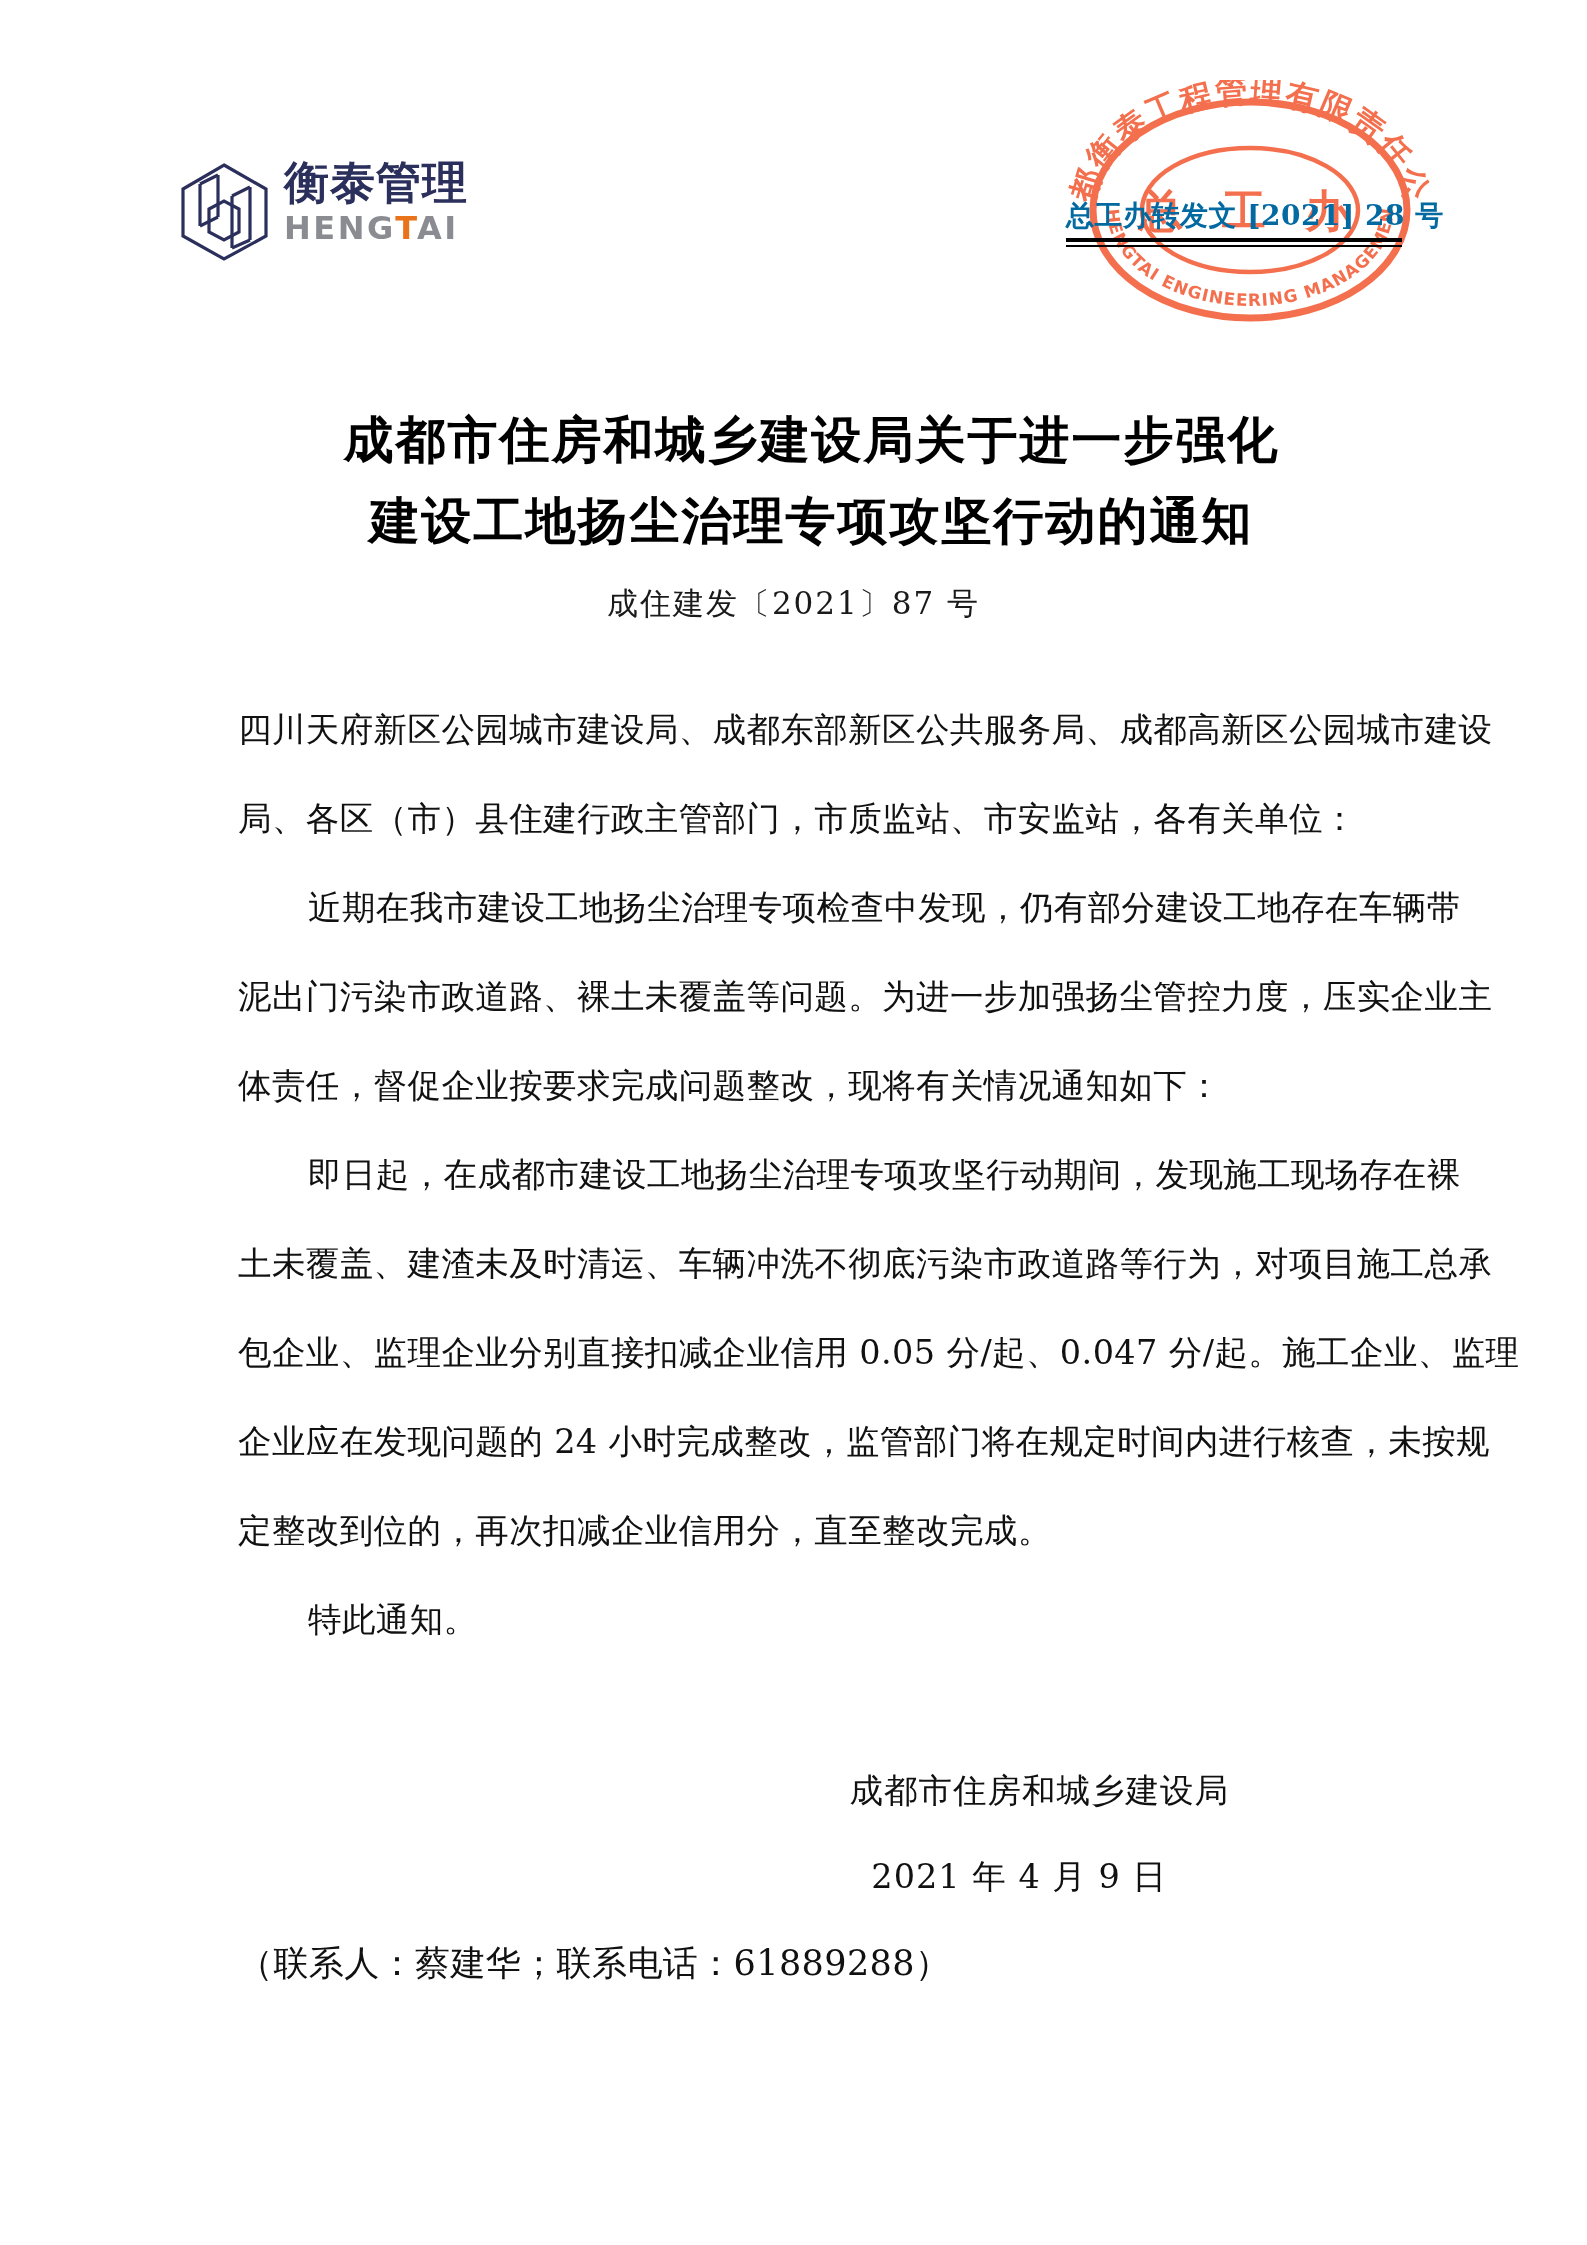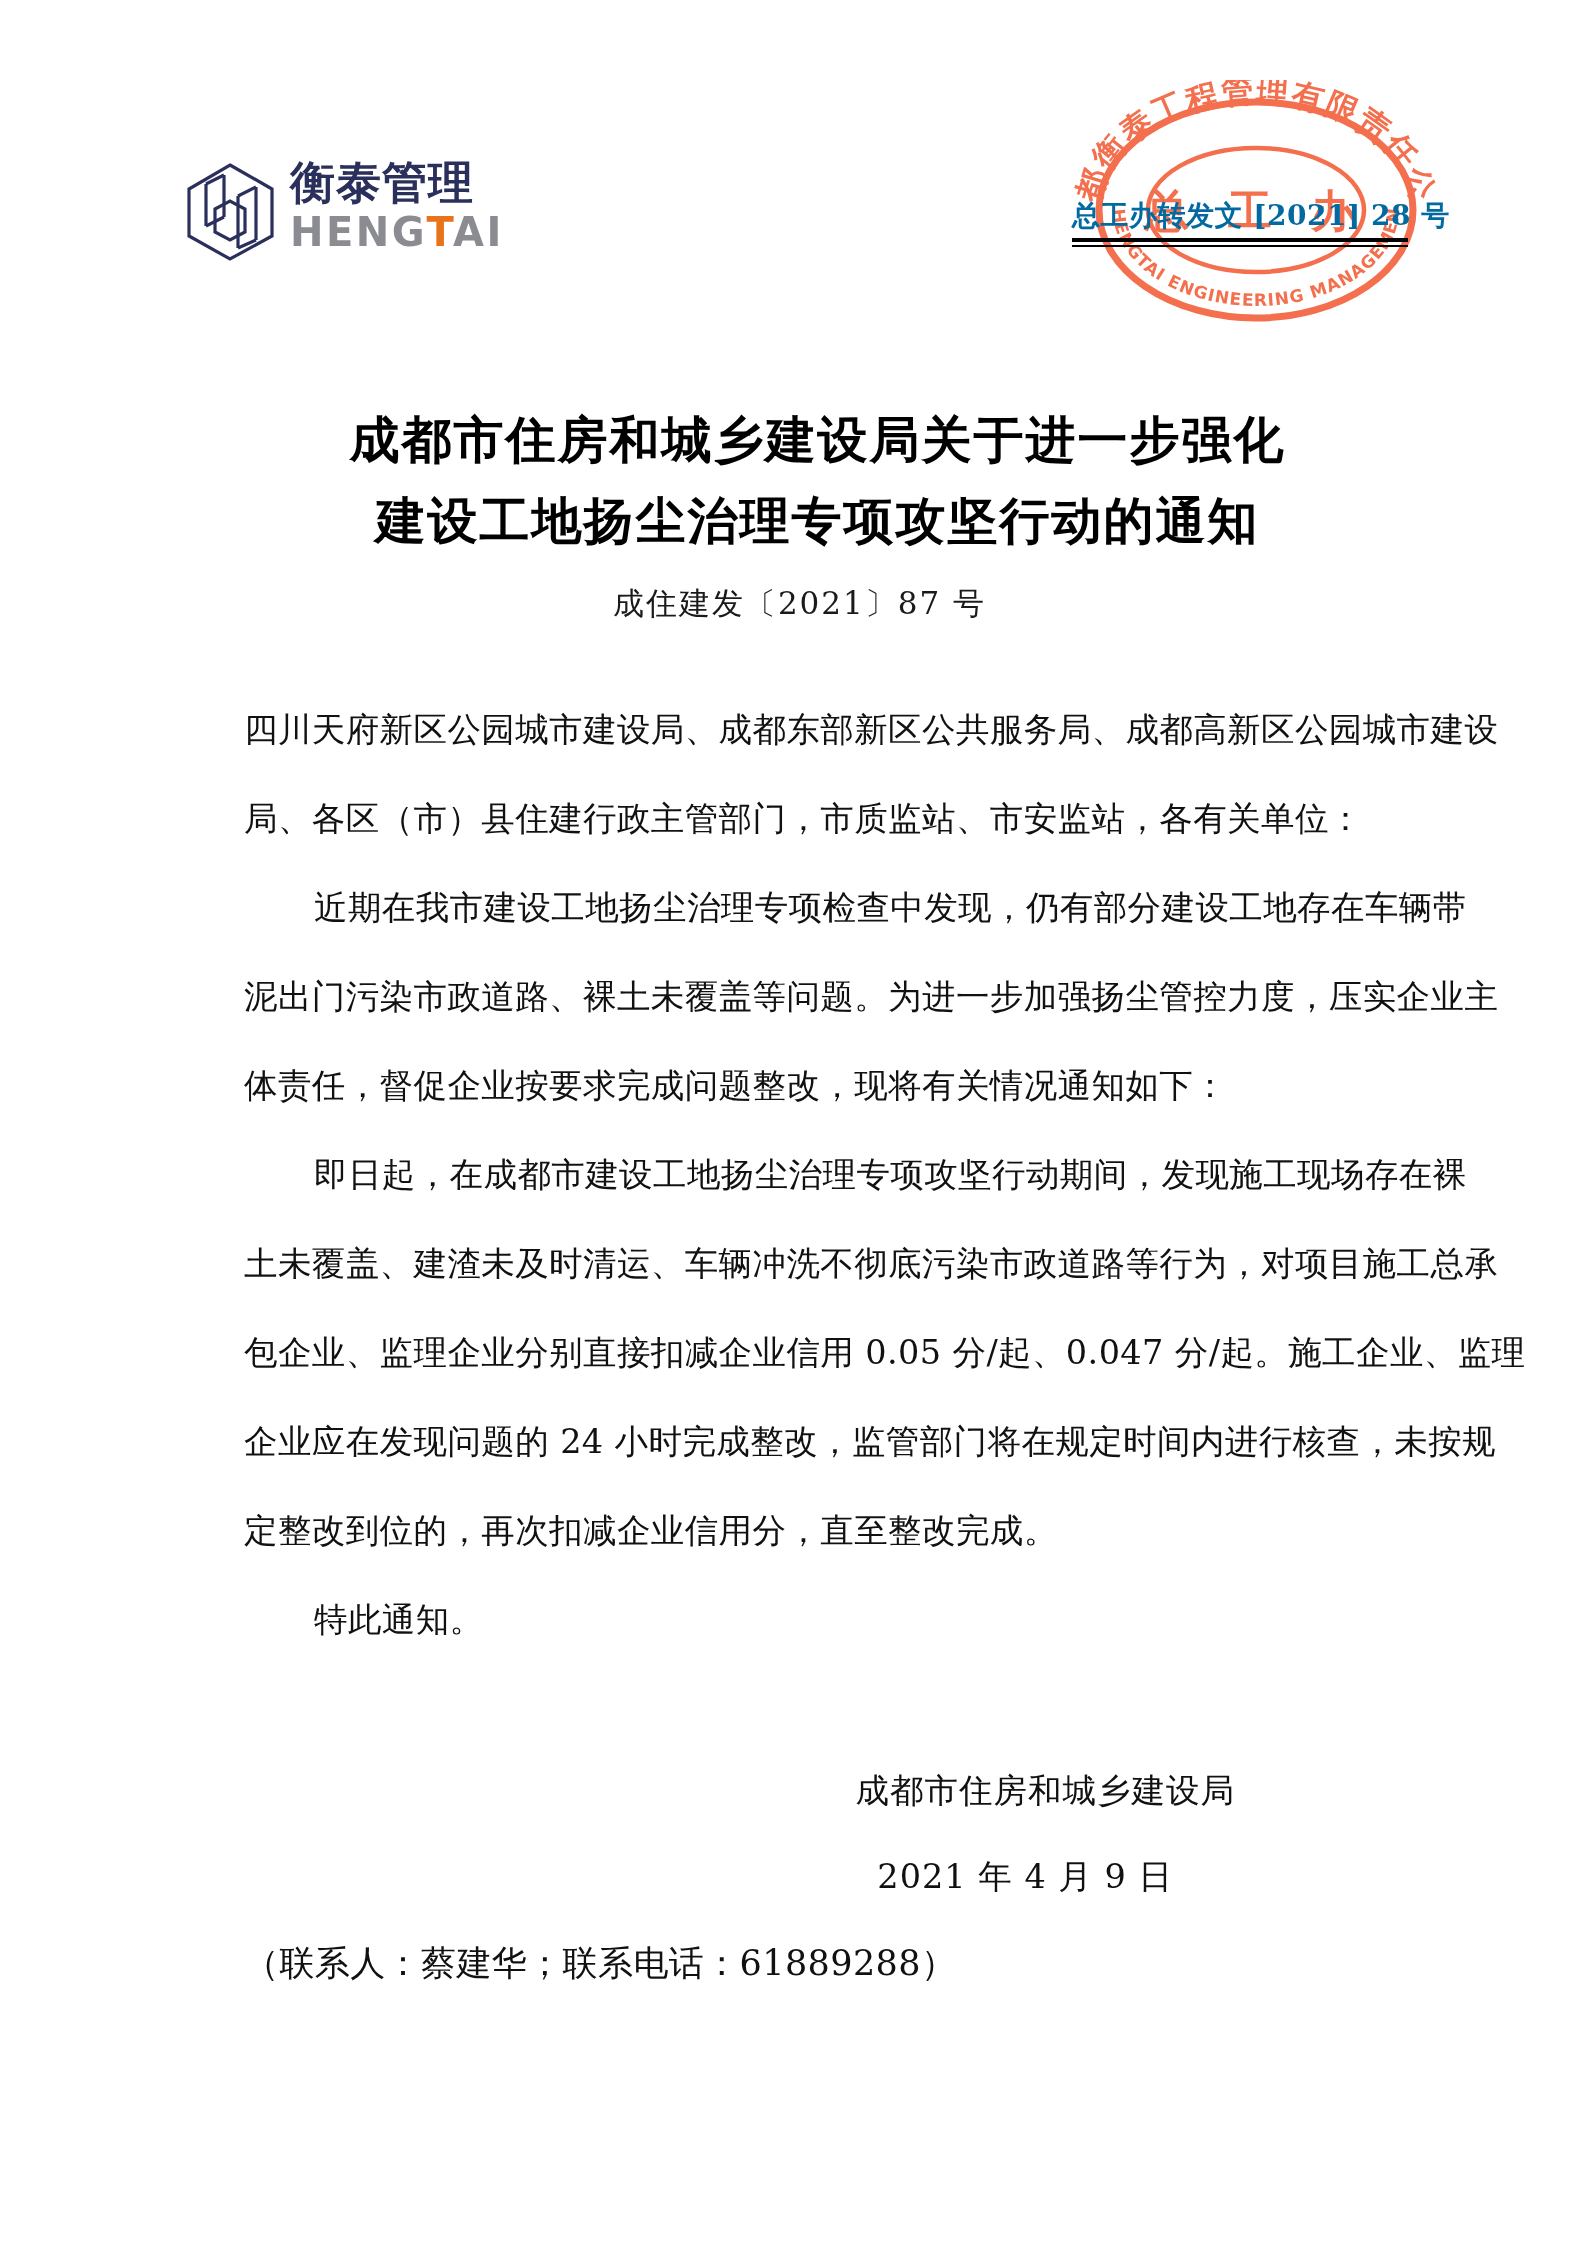--- a/index.html
+++ b/index.html
@@ -14,21 +14,20 @@
     font-family: "DejaVu Serif", "Liberation Serif", serif;
     color: #000000;
     overflow: hidden;
   }
 
   
   .page {
     position: absolute;
     inset: 0;
     background: #fff;
-    margin-left: 6px;
   }
 
   
   .header-band {
     position: absolute;
     top: 0;
     left: 0;
     width: 1587px;
     height: 380px;
   }
@@ -59,21 +58,21 @@
     font-size: 45px;
     font-weight: 700;
     letter-spacing: 1px;
     line-height: 1;
     color: #2b2f5b;
     white-space: nowrap;
   }
   .logo-en {
     margin-top: 7px;
     font-family: "DejaVu Sans", "Liberation Sans", sans-serif;
-    font-size: 40px;
+    font-size: 32px;
     font-weight: 700;
     letter-spacing: 2.5px;
     line-height: 1;
     color: #8b8c92;
     white-space: nowrap;
   }
   .logo-en .accent { color: #e8731a; }
 
   
   .seal-wrap {

